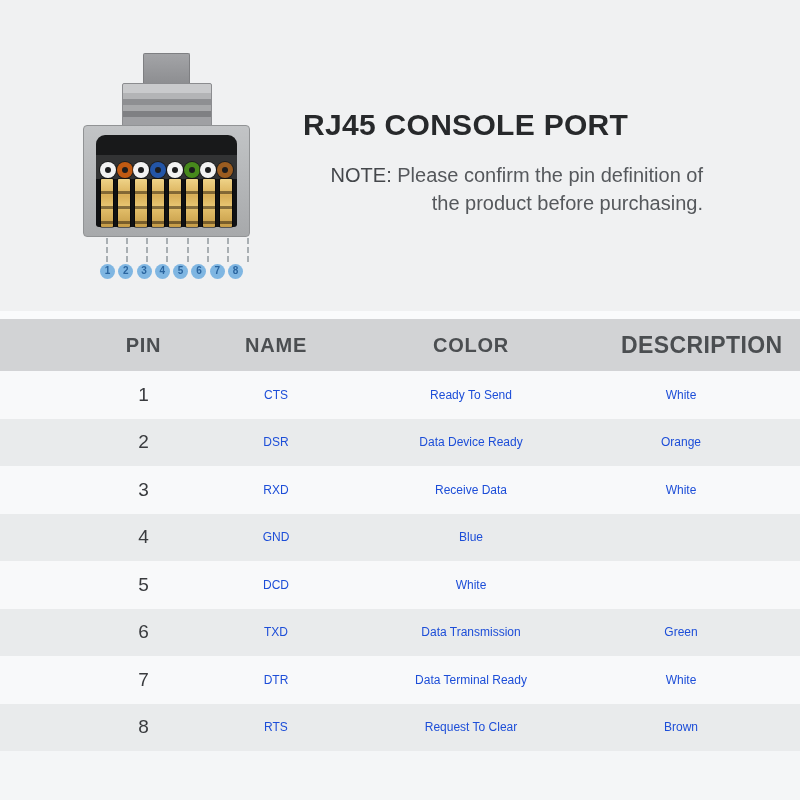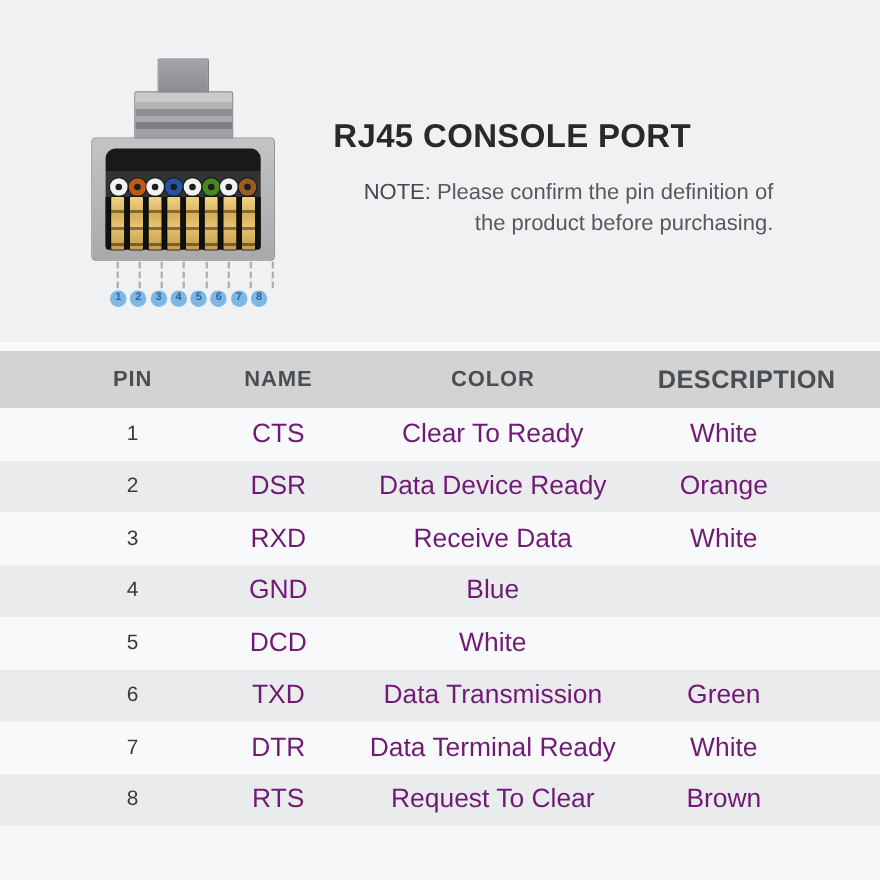--- a/index.html
+++ b/index.html
@@ -94,33 +94,33 @@
   }
 
   
   .gap{width:800px;height:8px;background:#fafbfc;}
 
   
   .ptable{width:800px;}
   .thead,.trow{
     display:grid;
     grid-template-columns:175px 90px 300px 120px;
-    padding-left:33px;
+    padding-left:56px;
     align-items:center;
   }
   .thead{height:52px;background:#d2d3d5;}
   .hcell{
     text-align:center;font-weight:700;color:#4b4e51;
     font-size:20px;letter-spacing:.8px;
   }
   .hcell.desc{font-size:23px;letter-spacing:.4px;}
   .trow{height:47.5px;}
   .trow.light{background:#f8f9fa;}
   .trow.dark{background:#e9ebec;}
-  .cell{text-align:center;font-size:24px;color:#701a75;}
+  .cell{text-align:center;font-size:12px;color:#1d4ed8;}
   .cell.pin{font-size:19px;color:#393b3e;}
   .footer-space{width:800px;height:49px;background:#f4f6f7;}
 </style>
 </head>
 <body>
 
 <div class="page">
 
   <section class="hero">
 
@@ -199,21 +199,21 @@
     <div class="thead">
       <div class="hcell">PIN</div>
       <div class="hcell">NAME</div>
       <div class="hcell">COLOR</div>
       <div class="hcell desc">DESCRIPTION</div>
     </div>
 
     <div class="trow light">
       <div class="cell pin">1</div>
       <div class="cell">CTS</div>
-      <div class="cell">Clear To Ready</div>
+      <div class="cell">Ready To Send</div>
       <div class="cell">White</div>
     </div>
     <div class="trow dark">
       <div class="cell pin">2</div>
       <div class="cell">DSR</div>
       <div class="cell">Data Device Ready</div>
       <div class="cell">Orange</div>
     </div>
     <div class="trow light">
       <div class="cell pin">3</div>

